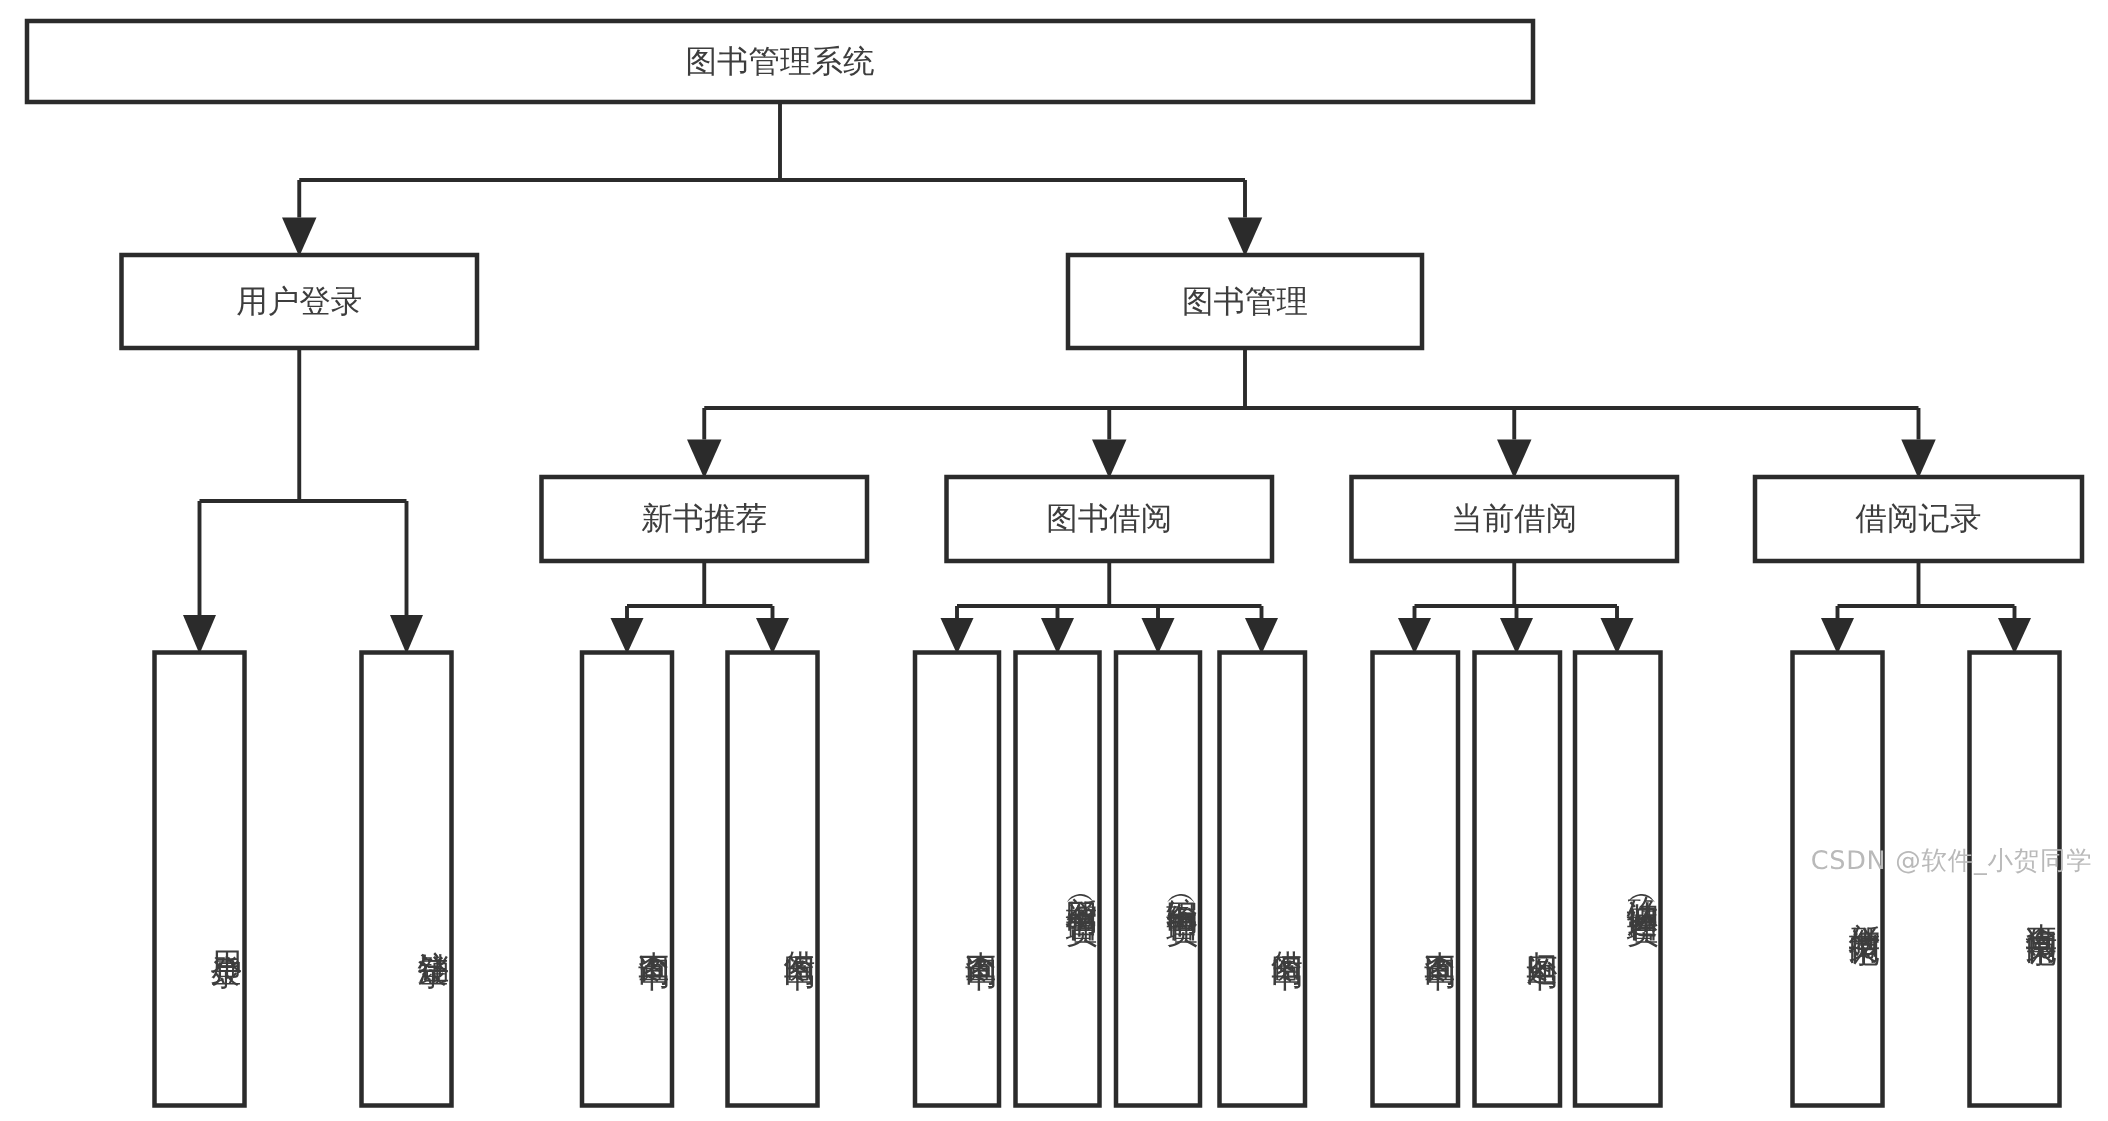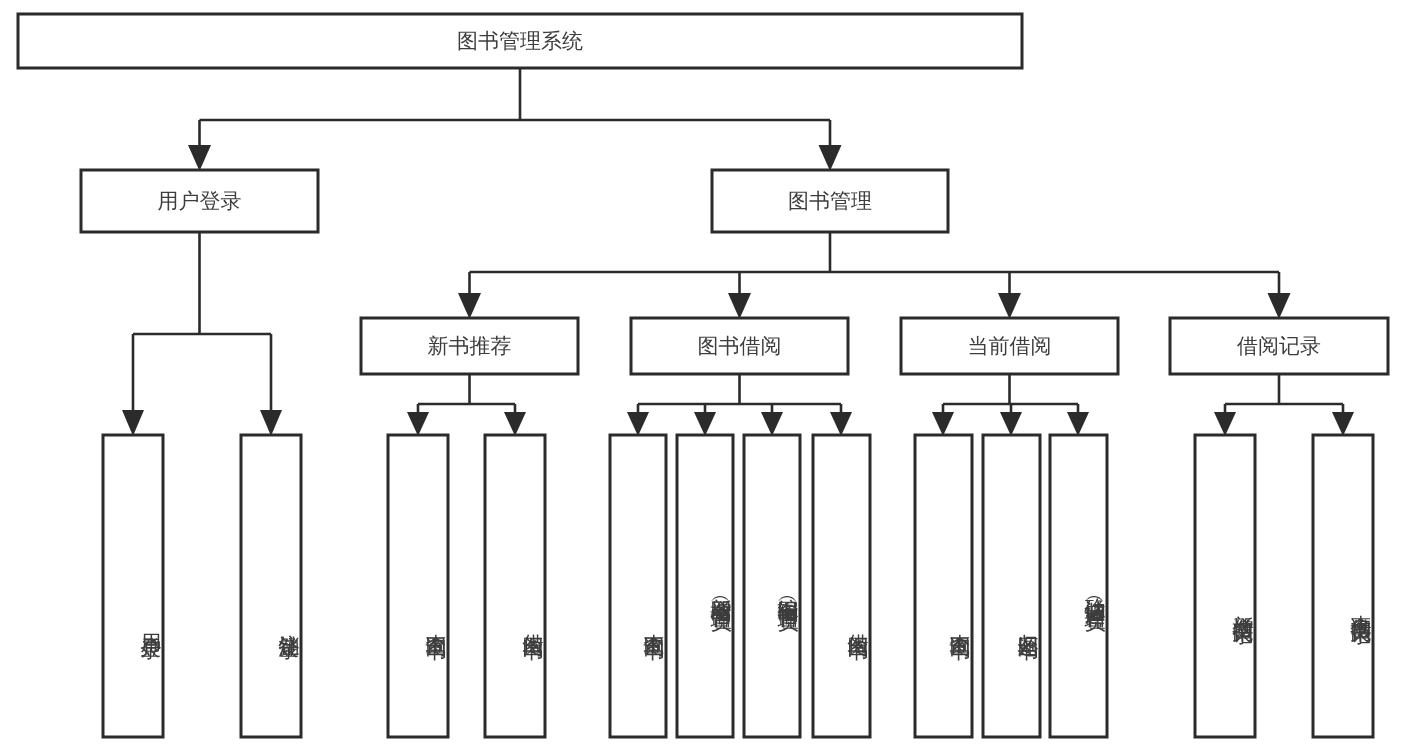--- a/index.html
+++ b/index.html
@@ -211,14 +211,15 @@
   <div class="vlabel" style="left:610px;  top:505px; width:56px; height:232px;">查询图书</div>
   <div class="vlabel" style="left:677px;  top:443px; width:56px; height:294px;">新增图书（管理员）</div>
   <div class="vlabel" style="left:744px;  top:443px; width:56px; height:294px;">编辑图书（管理员）</div>
   <div class="vlabel" style="left:813px;  top:505px; width:57px; height:232px;">借阅图书</div>
   <div class="vlabel" style="left:915px;  top:505px; width:57px; height:232px;">查询图书</div>
   <div class="vlabel" style="left:983px;  top:505px; width:57px; height:232px;">归还图书</div>
   <div class="vlabel" style="left:1050px; top:443px; width:57px; height:294px;">确认归还（管理员）</div>
   <div class="vlabel" style="left:1195px; top:470px; width:60px; height:267px;">新增借阅记录</div>
   <div class="vlabel" style="left:1313px; top:470px; width:60px; height:267px;">查询借阅记录</div>
 
+  <div class="watermark">CSDN @软件_小贺同学</div>
 
 </div>
 
 </body></html>

